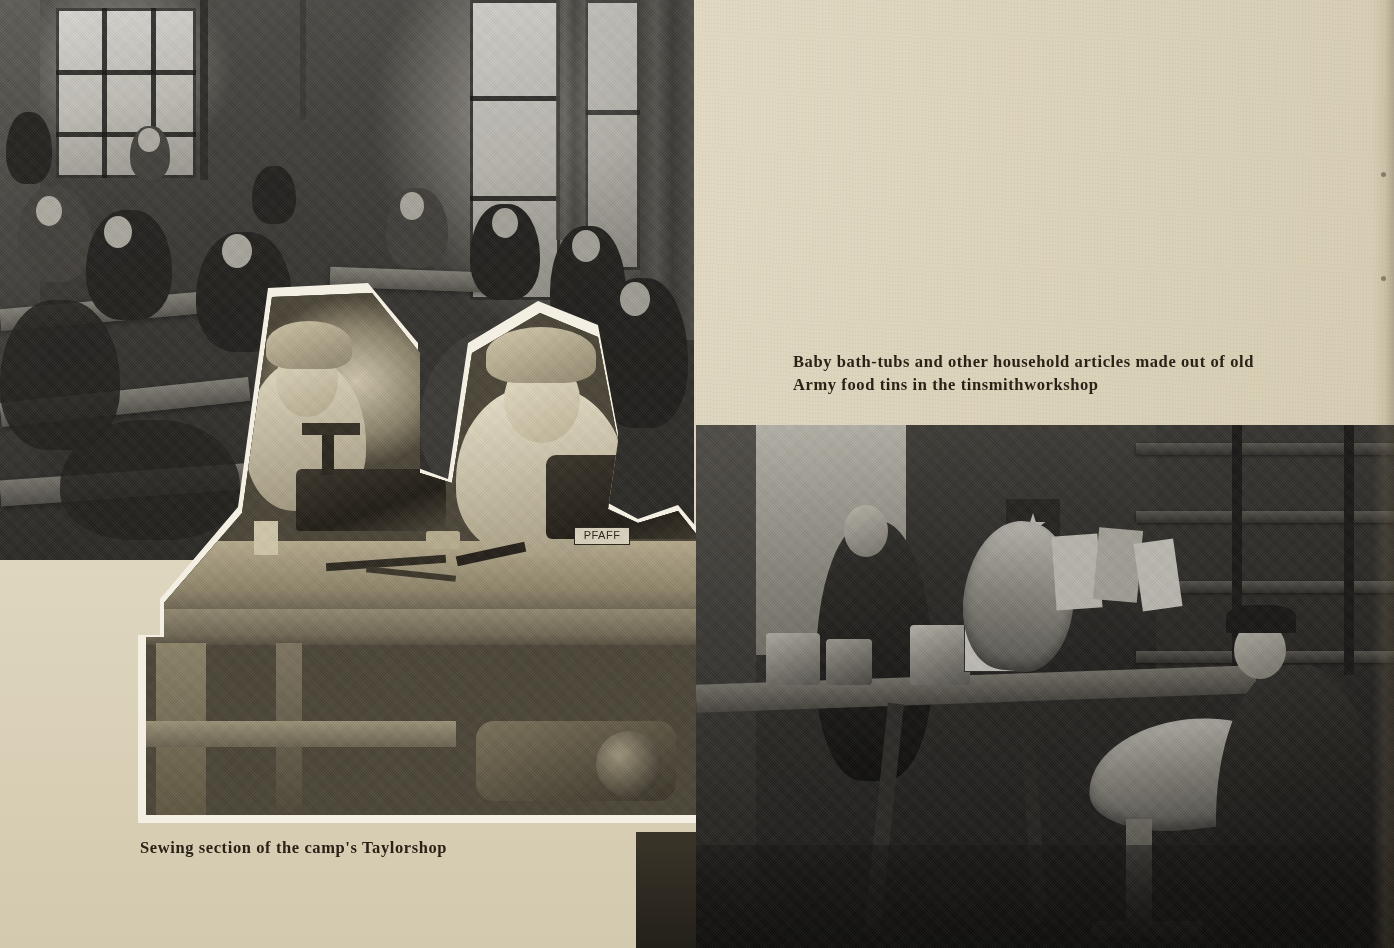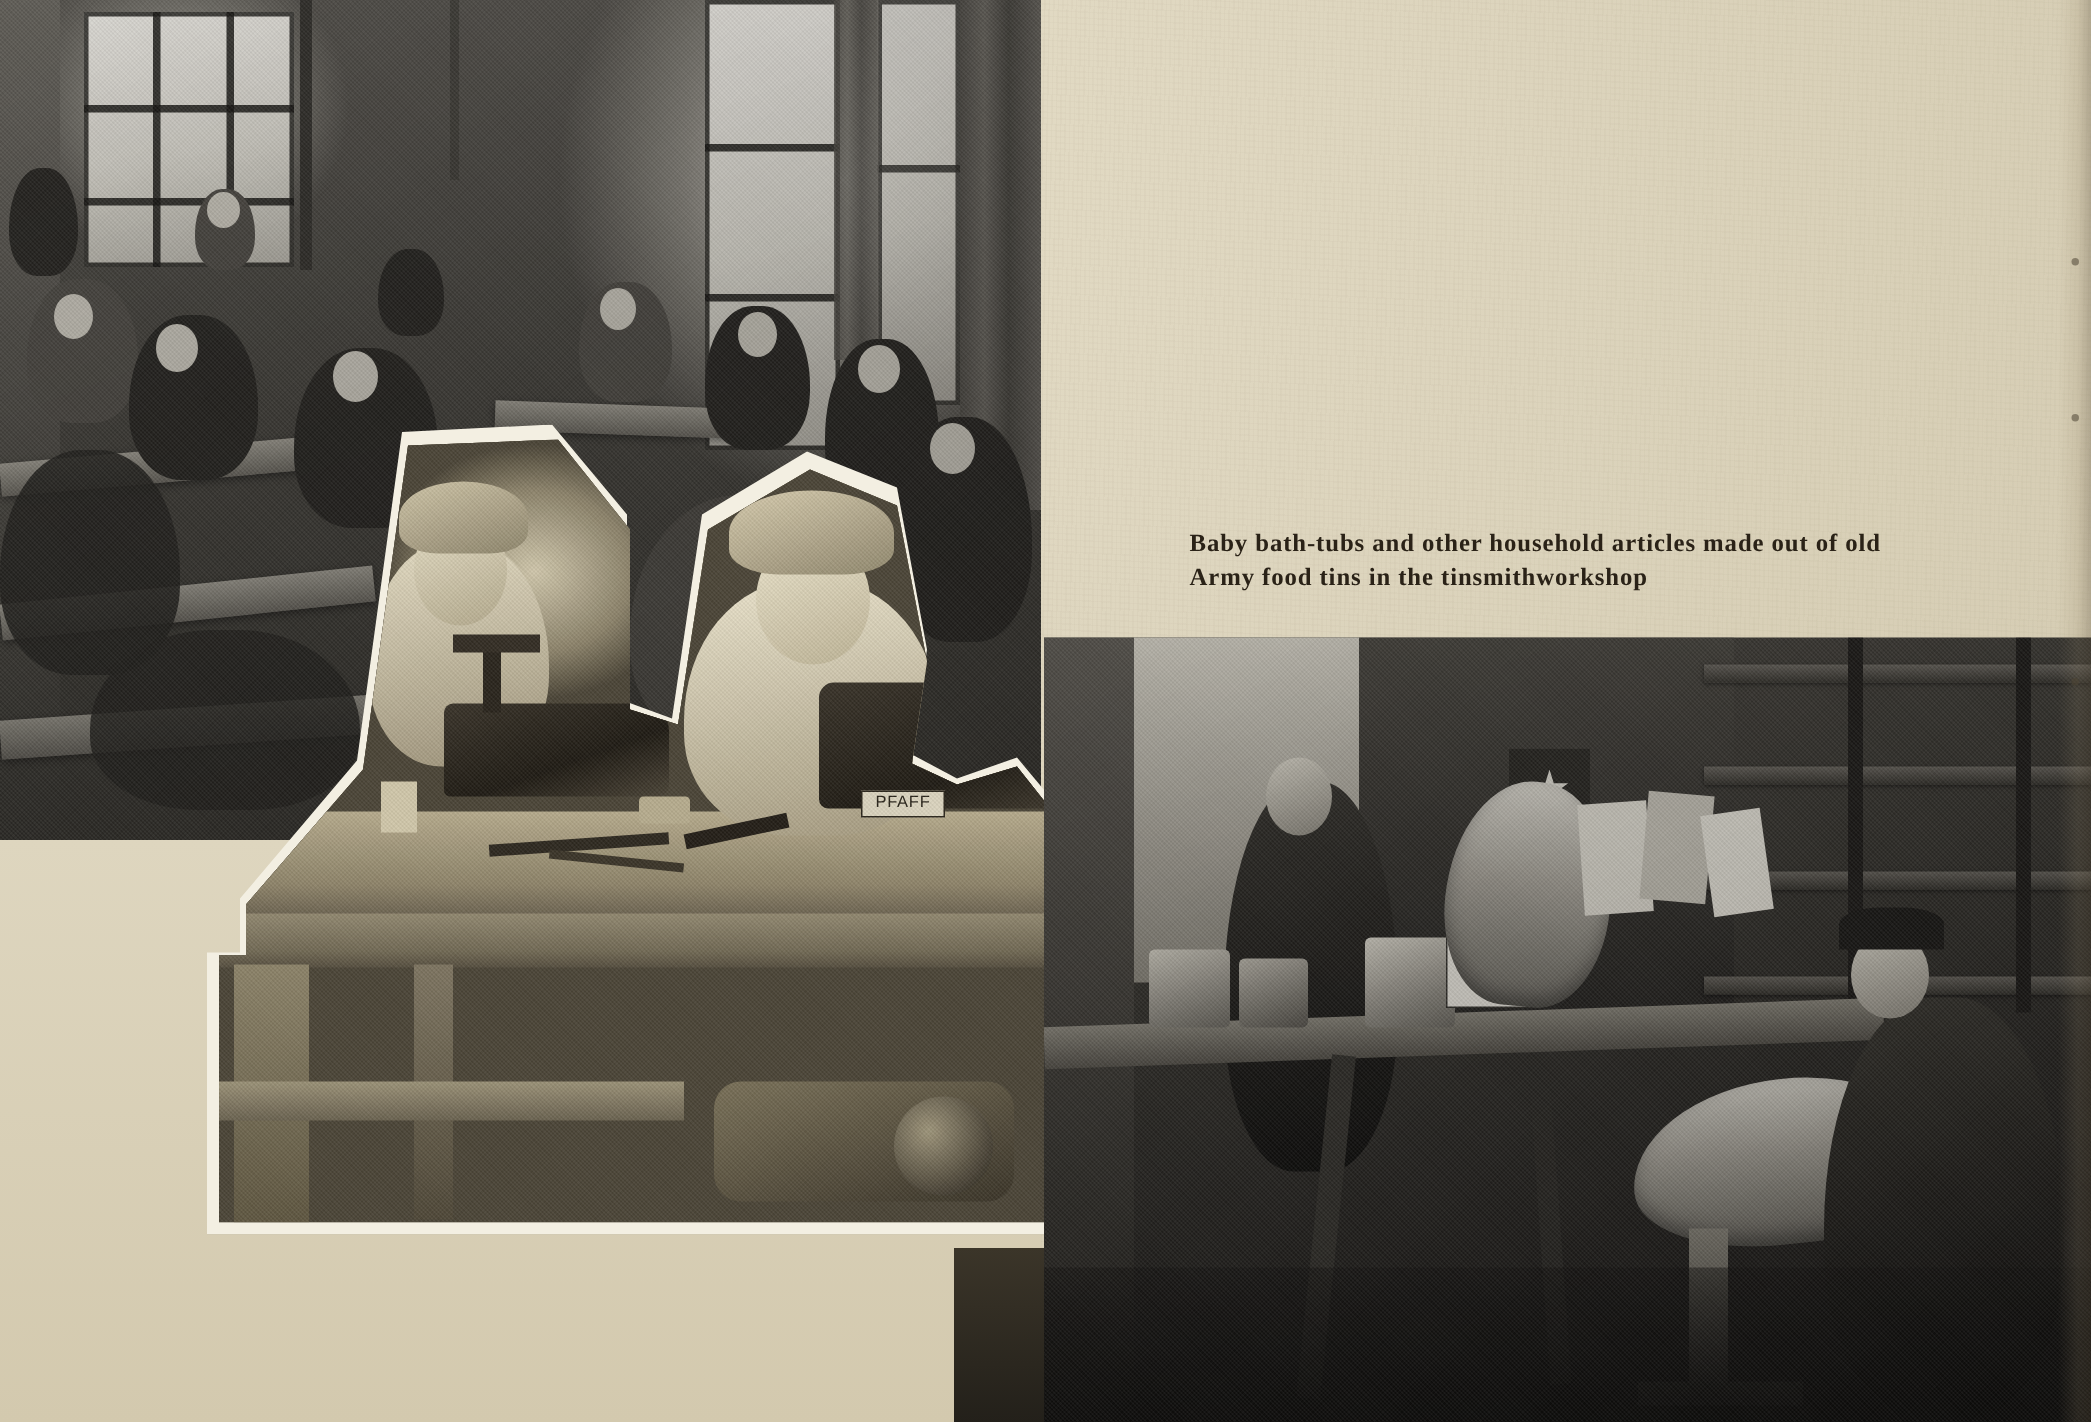--- a/index.html
+++ b/index.html
@@ -395,19 +395,20 @@
     <div class="face" style="position:absolute;left:538px;top:196px;width:52px;height:58px;background:linear-gradient(160deg,#ded5b7,#968c72);"></div>
     <div style="position:absolute;left:530px;top:180px;width:70px;height:28px;border-radius:40% 40% 0 0;background:#221e17;"></div>
 
     <div style="position:absolute;left:0;top:420px;width:698px;height:103px;background:linear-gradient(180deg,rgba(30,26,20,.5),rgba(20,18,14,.95));"></div>
 
     <div class="tone"></div>
   </div>
 
   <div class="caption" id="caption-tinsmith">Baby bath-tubs and other household articles made out of old Army food tins in the tinsmithworkshop</div>
 
+  <div class="caption" id="caption-sewing">Sewing section of the camp's Taylorshop</div>
 
   <div class="right-edge"></div>
   <div class="edge-notch" style="top:172px;"></div>
   <div class="edge-notch" style="top:276px;"></div>
   <div class="edge-notch" style="top:452px;"></div>
 
 </div>
 
 </body></html>

